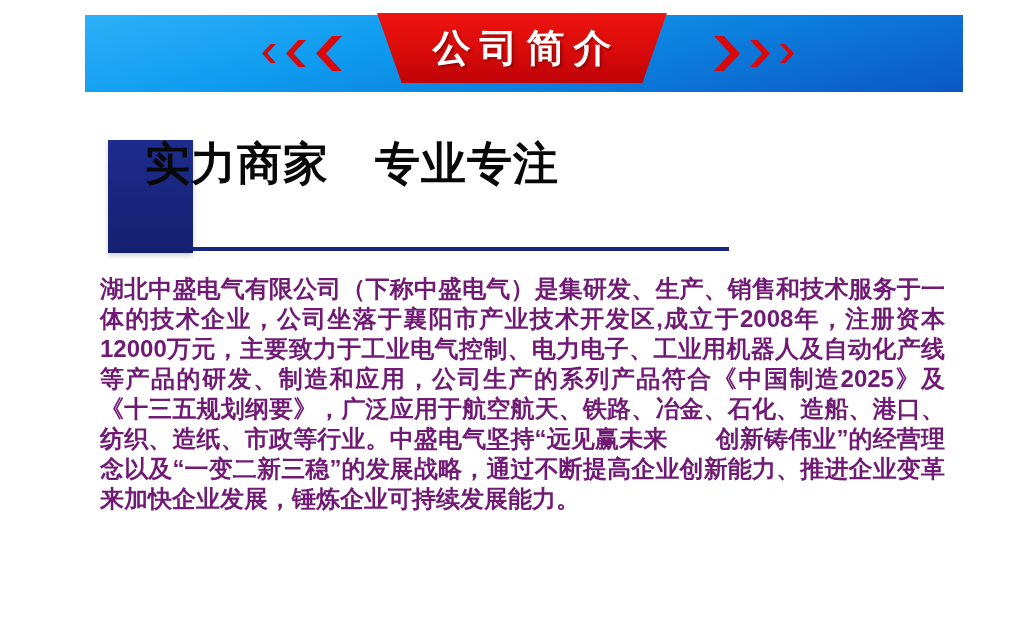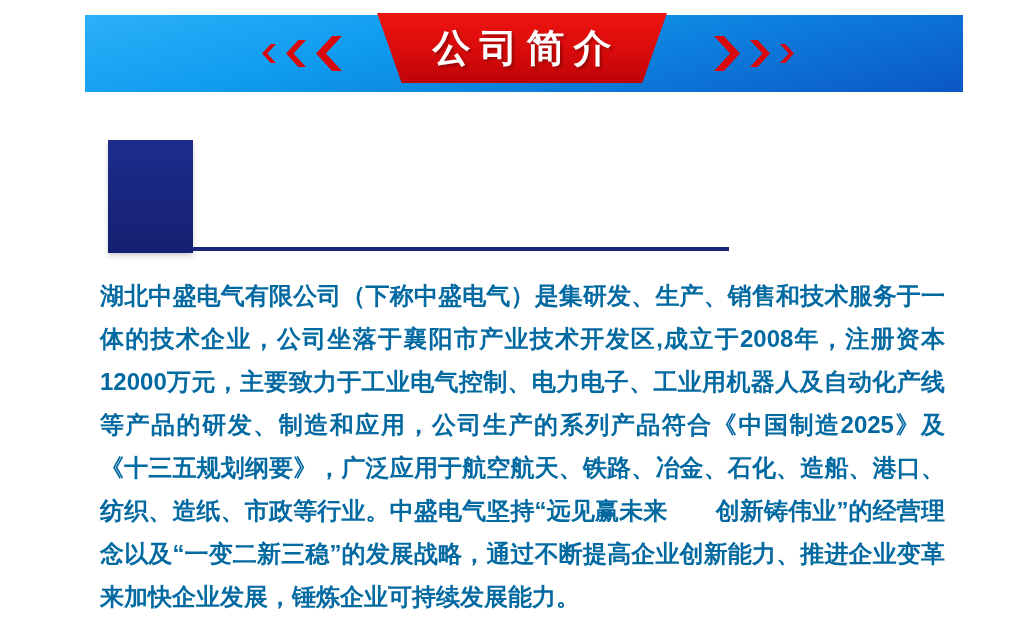--- a/index.html
+++ b/index.html
@@ -86,23 +86,23 @@
     width: 536px; height: 4px;
     background: #19267f;
   }
 
   
   .body-text {
     position: absolute;
     left: 100px; top: 274px;
     width: 845px;
     font-size: 24px;
-    line-height: 43px;
+    line-height: 30px;
     font-weight: bold;
-    color: #0369a1;
+    color: #701a75;
     text-align: justify;
     text-justify: inter-ideograph;
   }
 </style>
 </head>
 <body>
 
 <div class="page">
 
   <header class="banner-bar"></header>
@@ -118,18 +118,19 @@
   </div>
 
   <div class="chevrons right">
     <span class="chev right lg"></span>
     <span class="chev right md"></span>
     <span class="chev right sm"></span>
   </div>
 
   <div class="accent-box"></div>
   <div class="title-row">
+    <span class="cn-title">实力商家　专业专注</span>
   </div>
   <div class="title-underline"></div>
 
   <p class="body-text">湖北中盛电气有限公司（下称中盛电气）是集研发、生产、销售和技术服务于一体的技术企业，公司坐落于襄阳市产业技术开发区,成立于2008年，注册资本12000万元，主要致力于工业电气控制、电力电子、工业用机器人及自动化产线等产品的研发、制造和应用，公司生产的系列产品符合《中国制造2025》及《十三五规划纲要》，广泛应用于航空航天、铁路、冶金、石化、造船、港口、纺织、造纸、市政等行业。中盛电气坚持“远见赢未来　　创新铸伟业”的经营理念以及“一变二新三稳”的发展战略，通过不断提高企业创新能力、推进企业变革来加快企业发展，锤炼企业可持续发展能力。</p>
 
 </div>
 
 </body></html>

